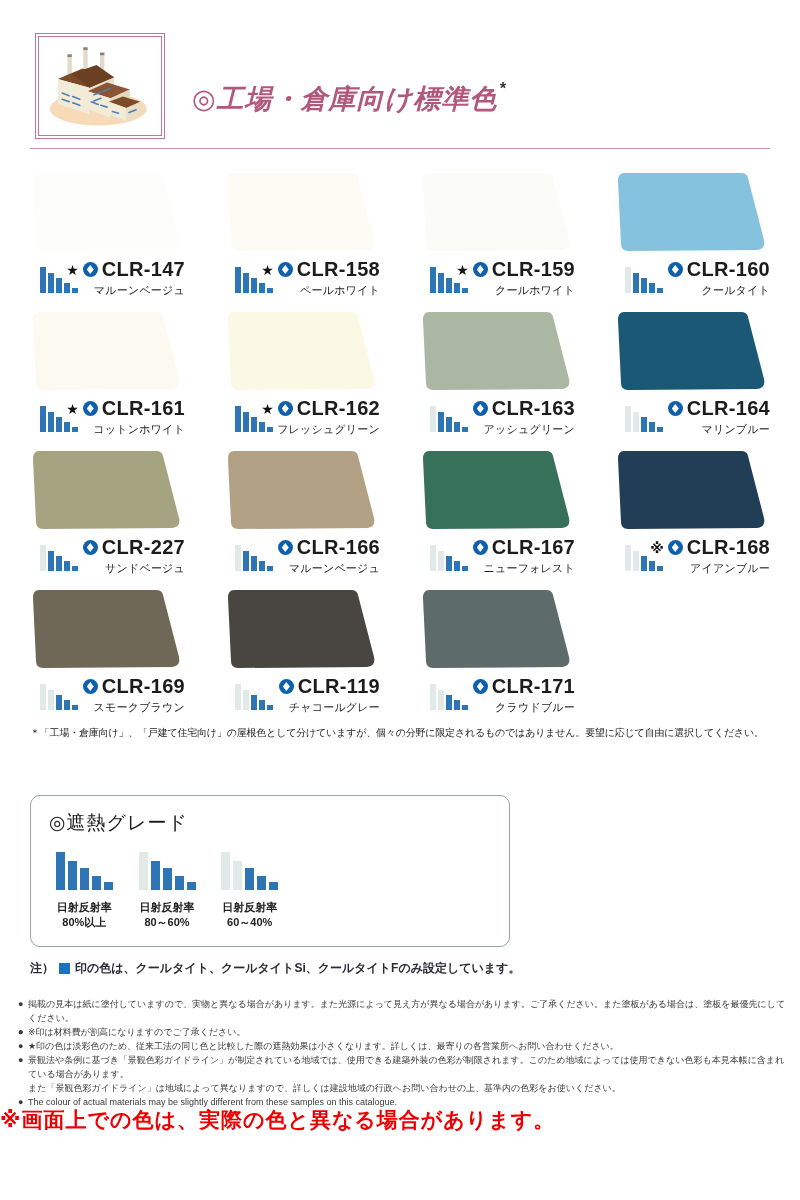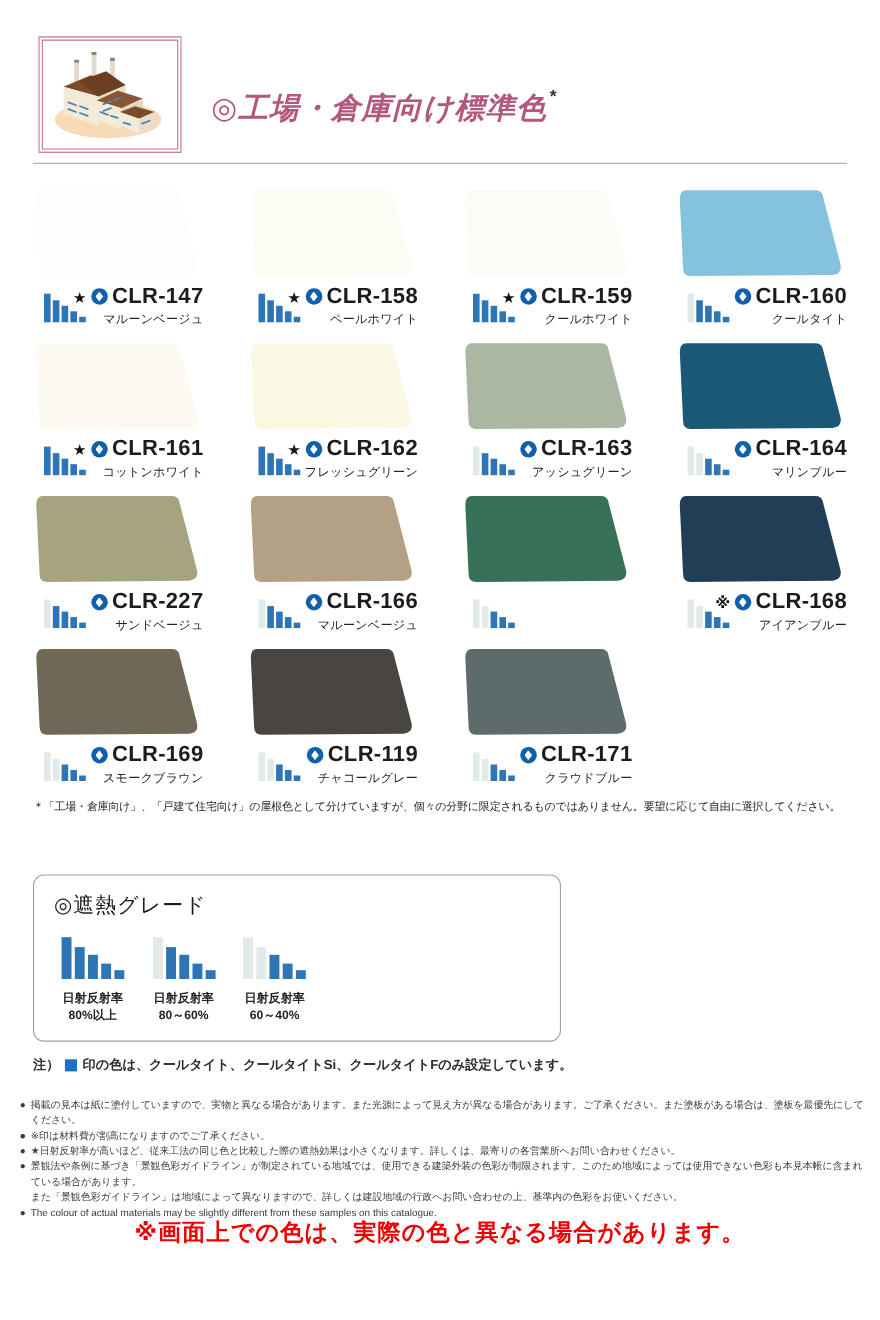--- a/index.html
+++ b/index.html
@@ -64,21 +64,21 @@
   .shade-note .nlabel{flex:0 0 14px;}
 
   
   .legend-note{position:absolute;left:30px;top:960px;font-size:12px;font-weight:bold;color:#2b2b33;
     display:flex;align-items:center;gap:3px;}
   .legend-square{width:11px;height:11px;background:var(--legend-blue);display:inline-block;margin:0 2px;}
   .footnotes{position:absolute;left:18px;top:998px;width:768px;font-size:9px;color:#3a3a3a;}
   .footnotes .fn{position:relative;padding-left:10px;line-height:1.55;white-space:pre-line;}
   .footnotes .fn .b{position:absolute;left:0;top:0;}
 
-  .warning{position:absolute;left:0;top:1106px;width:100%;text-align:center;
+  .warning{position:absolute;left:0;top:1106px;width:100%;
     font-size:21px;font-weight:bold;color:var(--warning-red);letter-spacing:1px;}
 </style>
 </head>
 <body>
 
 <div class="photo-box">
   <svg viewBox="0 0 124 100">
     <ellipse cx="60" cy="76" rx="55" ry="19" fill="#F7DAB8"></ellipse>
 
     <rect x="25" y="16" width="5" height="22" fill="#E3DACB"></rect>
@@ -362,20 +362,29 @@
         <path d="M9,1 L126,1 Q132,1 133,6 L149,68 Q151,77 142,78 L13,79 Q6,79 6,72 L3,9 Q3,1 9,1 Z" fill="#377159"></path>
       </svg>
       <div class="cell-label">
         <span class="bars">
           <i class="off" style="height: 26px;"></i>
           <i class="off" style="height: 20px;"></i>
           <i class="on" style="height: 15px;"></i>
           <i class="on" style="height: 10px;"></i>
           <i class="on" style="height: 5px;"></i>
         </span>
+        <div class="label-text">
+          <div class="code-line">
+            <span class="circle-icon">
+              <span class="diamond"></span>
+            </span>
+            <span class="code">CLR-167</span>
+          </div>
+          <div class="name">ニューフォレスト</div>
+        </div>
       </div>
     </div>
     <div class="cell">
       <svg viewBox="0 0 152 80" class="swatch">
         <path d="M9,1 L126,1 Q132,1 133,6 L149,68 Q151,77 142,78 L13,79 Q6,79 6,72 L3,9 Q3,1 9,1 Z" fill="#213E56"></path>
       </svg>
       <div class="cell-label">
         <span class="bars">
           <i class="off" style="height: 26px;"></i>
           <i class="off" style="height: 20px;"></i>
@@ -509,19 +518,19 @@
 <div class="legend-note">
   <span>注）</span>
   <span class="legend-square"></span>
   <span>印の色は、クールタイト、クールタイトSi、クールタイトFのみ設定しています。</span>
 </div>
 
 <div class="footnotes">
     <div class="fn"><span class="b">●</span><span class="t">掲載の見本は紙に塗付していますので、実物と異なる場合があります。また光源によって見え方が異なる場合があります。ご了承ください。また塗板がある場合は、塗板を最優先にしてください。</span></div>
     <div class="fn"><span class="b">●</span></div>
     <div class="fn"><span class="b">●</span><span class="t">※印は材料費が割高になりますのでご了承ください。</span></div>
-    <div class="fn"><span class="b">●</span><span class="t">★日射反射率が高いほど、従来工法の同じ色と比較した際の遮熱効果は小さくなります。詳しくは、最寄りの各営業所へお問い合わせください。</span></div>
+    <div class="fn"><span class="b">●</span><span class="t">★印の色は淡彩色のため、従来工法の同じ色と比較した際の遮熱効果は小さくなります。詳しくは、最寄りの各営業所へお問い合わせください。</span></div>
     <div class="fn"><span class="b">●</span><span class="t">景観法や条例に基づき「景観色彩ガイドライン」が制定されている地域では、使用できる建築外装の色彩が制限されます。このため地域によっては使用できない色彩も本見本帳に含まれている場合があります。
 また「景観色彩ガイドライン」は地域によって異なりますので、詳しくは建設地域の行政へお問い合わせの上、基準内の色彩をお使いください。</span></div>
     <div class="fn"><span class="b">●</span><span class="t">The colour of actual materials may be slightly different from these samples on this catalogue.</span></div>
   </div>
 
 <div class="warning">※画面上での色は、実際の色と異なる場合があります。</div>
 
 </body></html>

